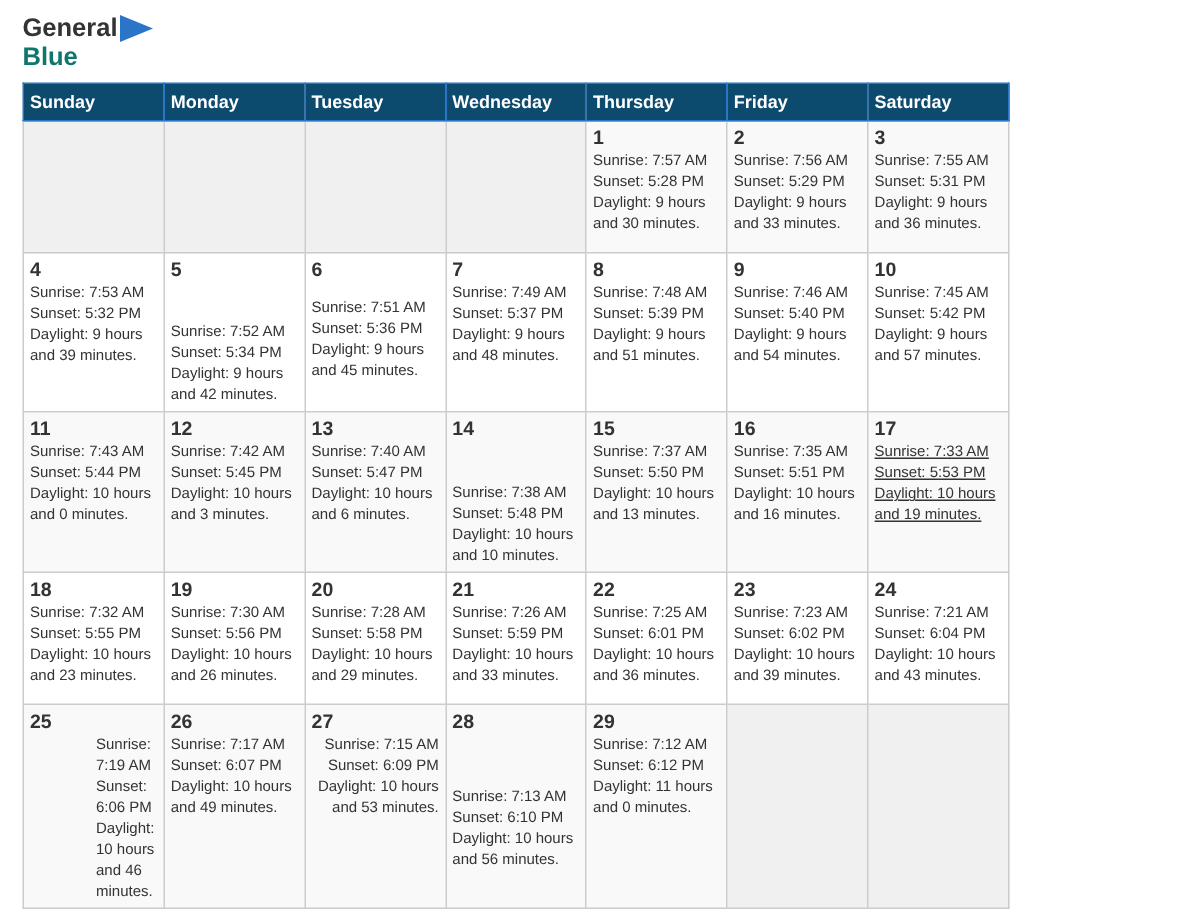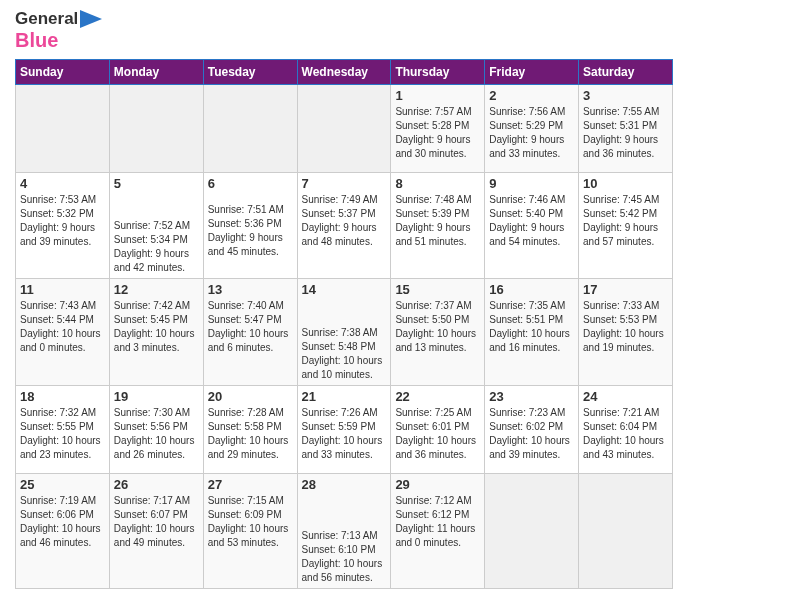--- a/index.html
+++ b/index.html
@@ -36,21 +36,21 @@
     .subtitle {
       font-size: 15px;
       color: #555;
     }
     table {
       width: 100%;
       border-collapse: collapse;
       table-layout: fixed;
     }
     thead tr th {
-      background-color: #701a75;
+      background-color: #0c4a6e;
       color: #fff;
       font-size: 12px;
       font-weight: bold;
       padding: 5px 4px;
       text-align: left;
       border: 1px solid #2a75c7;
     }
     tbody tr td {
       border: 1px solid #ccc;
       vertical-align: top;
@@ -88,21 +88,21 @@
 <div class="container">
   <div class="header">
     <div class="logo">
     <div style="display:flex;flex-direction:column;line-height:1.1;">
       <div style="display:flex;align-items:center;">
         <span style="font-size:17px;font-weight:bold;color:#333;">General</span>
         <svg width="22" height="18" viewBox="0 0 22 18" style="margin-left:2px;">
           <polygon points="0,0 22,9 0,18" fill="#2a75c7"></polygon>
         </svg>
       </div>
-      <span style="font-size:20px;font-weight:bold;color:#ec4899;">Blue</span>
+      <span style="font-size:17px;font-weight:bold;color:#0f766e;">Blue</span>
     </div>
   </div>
     <div class="title-block">
       <div class="month-title"></div>
       <div class="subtitle"></div>
     </div>
   </div>
 
   <table>
     <thead>
@@ -233,21 +233,21 @@
           </td>
           <td>
             <span class="day-num">16</span>
             <div class="day-info" style="white-space: pre-line;">Sunrise: 7:35 AM
 Sunset: 5:51 PM
 Daylight: 10 hours
 and 16 minutes.</div>
           </td>
           <td>
             <span class="day-num">17</span>
-            <div class="day-info" style="white-space: pre-line;">Sunrise: 7:33 AM
+            <div class="day-info" style="white-space: pre-line; text-decoration: underline;">Sunrise: 7:33 AM
 Sunset: 5:53 PM
 Daylight: 10 hours
 and 19 minutes.</div>
           </td>
         </tr>
         <tr>
           <td>
             <span class="day-num">18</span>
             <div class="day-info" style="white-space: pre-line;">Sunrise: 7:32 AM
 Sunset: 5:55 PM
@@ -293,35 +293,35 @@
             <span class="day-num">24</span>
             <div class="day-info" style="white-space: pre-line;">Sunrise: 7:21 AM
 Sunset: 6:04 PM
 Daylight: 10 hours
 and 43 minutes.</div>
           </td>
         </tr>
         <tr>
           <td>
             <span class="day-num">25</span>
-            <div class="day-info" style="white-space: pre-line;">Sunrise: 7:19 AM
+            <div class="day-info" style="white-space: pre-line; margin-left: 44px;">Sunrise: 7:19 AM
 Sunset: 6:06 PM
 Daylight: 10 hours
 and 46 minutes.</div>
           </td>
           <td>
             <span class="day-num">26</span>
             <div class="day-info" style="white-space: pre-line;">Sunrise: 7:17 AM
 Sunset: 6:07 PM
 Daylight: 10 hours
 and 49 minutes.</div>
           </td>
           <td>
             <span class="day-num">27</span>
-            <div class="day-info" style="white-space: pre-line;">Sunrise: 7:15 AM
+            <div class="day-info" style="white-space: pre-line; text-align: right;">Sunrise: 7:15 AM
 Sunset: 6:09 PM
 Daylight: 10 hours
 and 53 minutes.</div>
           </td>
           <td>
             <span class="day-num">28</span>
             <div class="day-info" style="white-space: pre-line; margin-top: 37px;">Sunrise: 7:13 AM
 Sunset: 6:10 PM
 Daylight: 10 hours
 and 56 minutes.</div>

